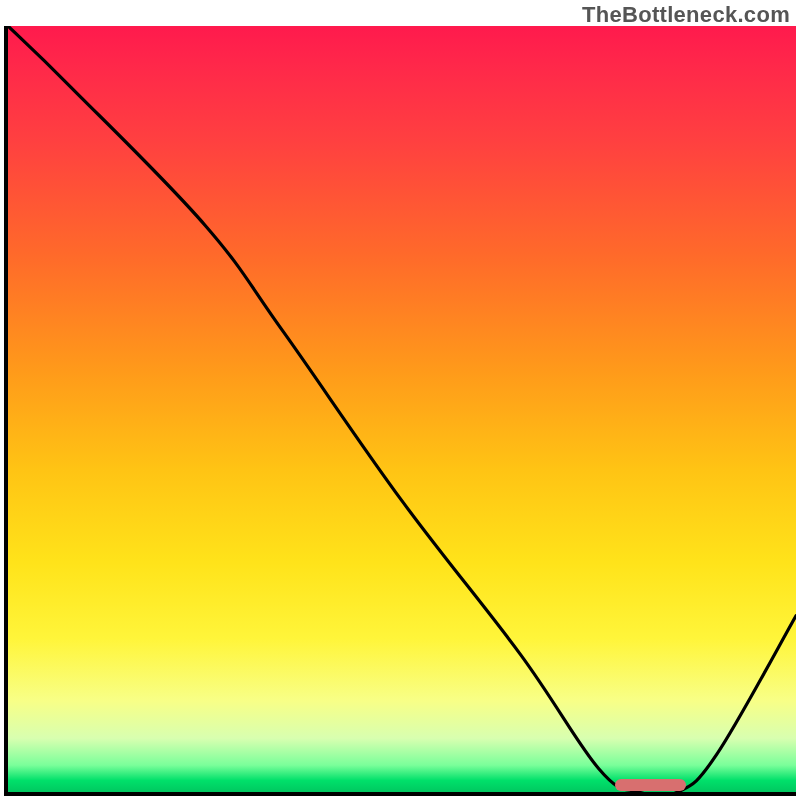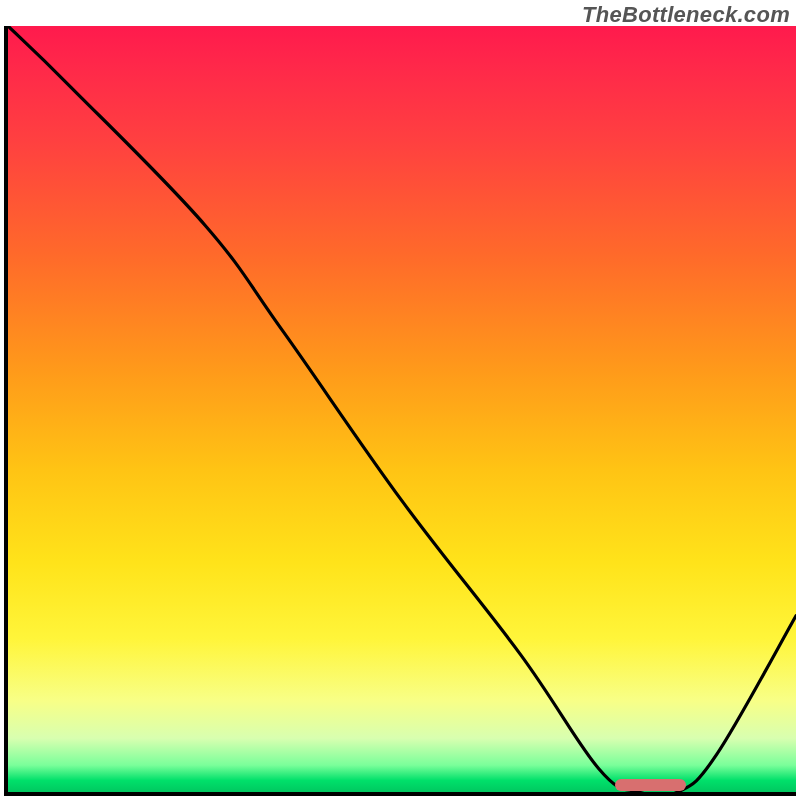--- a/index.html
+++ b/index.html
@@ -7,21 +7,20 @@
     padding: 0;
     width: 800px;
     height: 800px;
     background: #ffffff;
     font-family: Arial, Helvetica, sans-serif;
   }
   .container {
     position: relative;
     width: 800px;
     height: 560px;
-    font-style: italic;
   }
   .watermark {
     position: absolute;
     top: 2px;
     right: 10px;
     font-size: 22px;
     font-weight: bold;
     color: #555;
     letter-spacing: 0.3px;
   }

